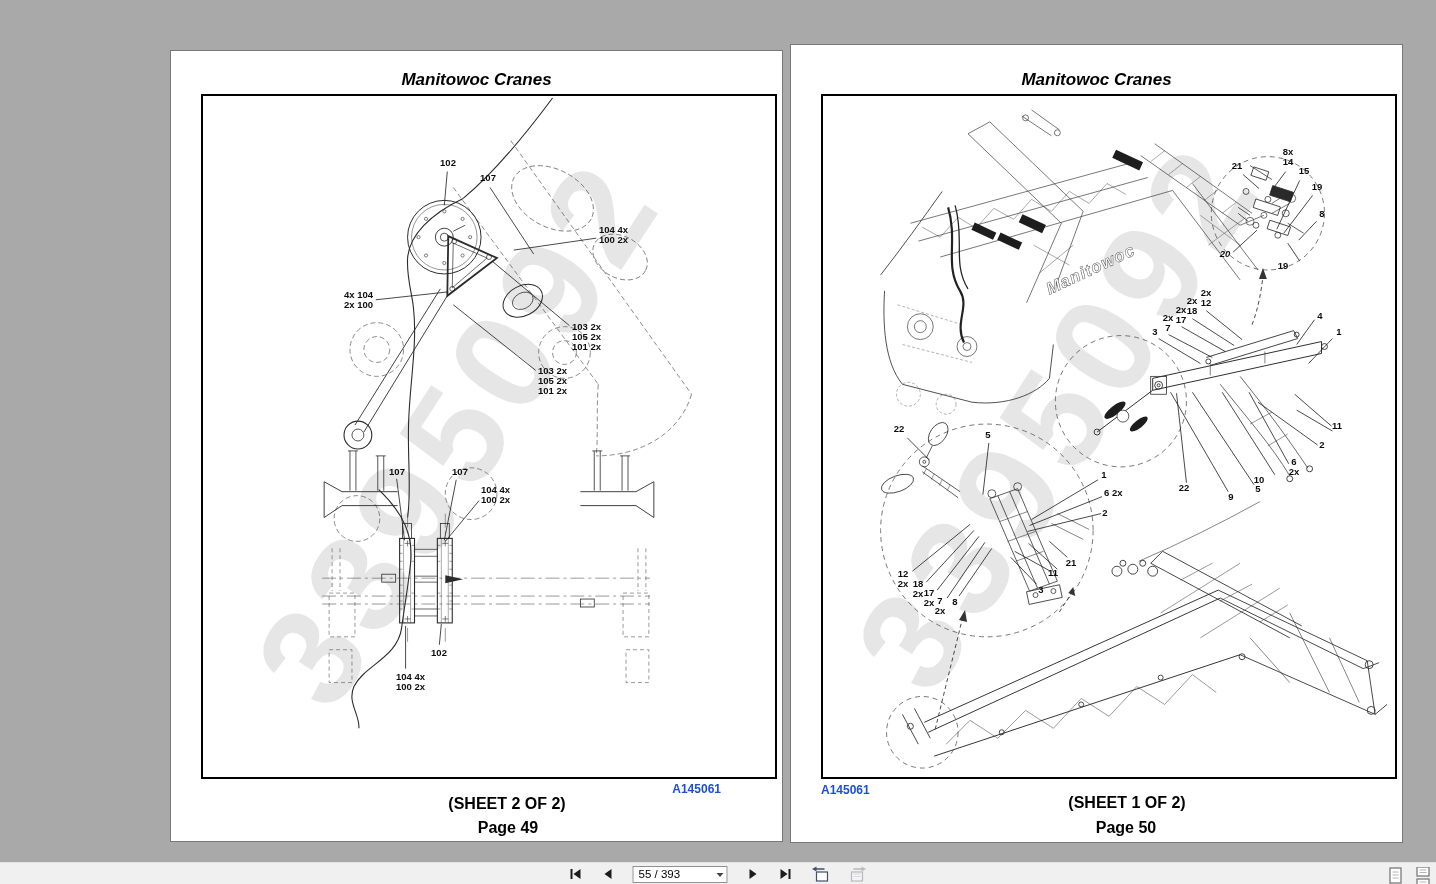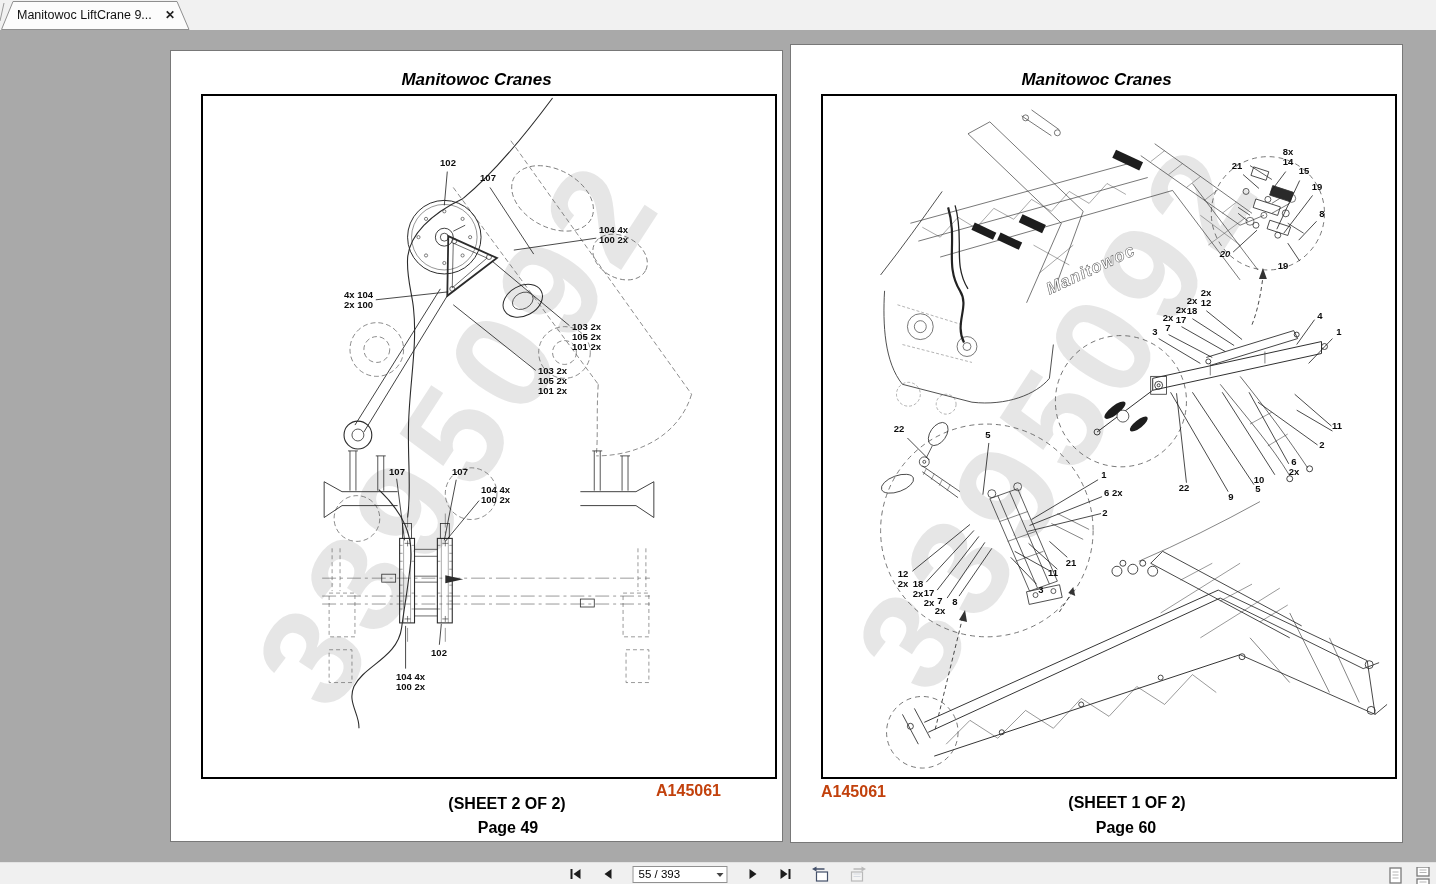--- a/index.html
+++ b/index.html
@@ -21,21 +21,21 @@
   .page2 .wm{left:-40px;top:290px;}
   .ptitle{position:absolute;left:0;width:100%;text-align:center;font-style:italic;font-weight:bold;font-size:17px;color:#000;z-index:2;}
   .page1 .ptitle{top:19px;}
   .page2 .ptitle{top:25px;}
   .pbox{position:absolute;left:30px;width:576px;height:685px;border:2px solid #000;box-sizing:border-box;z-index:1;background:transparent;}
   .page1 .pbox{top:43px;}
   .page2 .pbox{top:49px;}
   .pbox svg.art{position:absolute;left:0;top:0;width:100%;height:100%;}
   .callout-layer{position:absolute;left:0;top:0;right:0;bottom:0;z-index:3;pointer-events:none;}
   .callout{position:absolute;font-weight:bold;font-size:9.5px;line-height:9.8px;color:#0d0d0d;white-space:pre;}
-  .dwgnum{position:absolute;font-weight:bold;font-size:16px;color:#c2410c;z-index:2;}
+  .dwgnum{position:absolute;font-weight:bold;font-size:12px;color:#1d4ed8;z-index:2;}
   .page1 .dwgnum{right:61px;top:731px;}
   .page2 .dwgnum{left:30px;top:738px;}
   .sheet,.plabel{position:absolute;font-weight:bold;font-size:16px;color:#000;transform:translateX(-50%);z-index:2;white-space:nowrap;}
   .page1 .sheet{left:336px;top:744px;}
   .page1 .plabel{left:337px;top:768px;}
   .page2 .sheet{left:336px;top:749px;}
   .page2 .plabel{left:335px;top:774px;}
   .logo{font-style:italic;font-weight:bold;font-size:17px;letter-spacing:1px;fill:#fff;stroke:#555;stroke-width:.5px;}
   
   .statusbar{position:absolute;left:0;top:862px;width:1436px;height:22px;background:#f0f0f0;border-top:1px solid #e3e3e3;box-sizing:border-box;}
@@ -44,30 +44,20 @@
   .pagecombo{display:flex;align-items:center;width:95px;height:17px;background:#fff;border:1px solid #919191;box-sizing:border-box;font-size:11.5px;color:#000;padding-left:5px;cursor:default;}
   .pagecombo .cval{flex:1;}
   .viewbtns{position:absolute;right:5px;top:4px;display:flex;gap:11px;}
   .viewbtn{border:none;background:transparent;padding:0;margin:0;width:16px;height:18px;cursor:pointer;}
 </style>
 </head>
 <body>
 
 <div class="screen">
 
-  <div class="tabbar">
-    <div class="tab">
-      <svg width="198" height="29">
-        <path d="M13,0.5 H177 L189,28.5 H1.5 Z" fill="#fcfcfc" stroke="#8f8f8f" stroke-width="1"></path>
-        <path d="M4,2 L0,20" stroke="#9a9a9a" stroke-width="1" fill="none"></path>
-      </svg>
-      <span class="tabtitle">Manitowoc LiftCrane 9...</span>
-      <span class="tabclose">✕</span>
-    </div>
-  </div>
 
   <div class="canvas">
 
     <div class="page page1">
       <div class="wm">3395092</div>
       <div class="ptitle">Manitowoc Cranes</div>
       <div class="pbox">
         <svg class="art" viewBox="0 0 576 685" preserveAspectRatio="none">
 
           <g stroke="#5a5a5a" stroke-width="0.7" fill="none" stroke-dasharray="5 3">
@@ -373,21 +363,21 @@
           <span class="callout" style="left: 127px; top: 534px; transform: translateX(-50%); text-align: center;">18
 2x</span>
           <span class="callout" style="left: 138px; top: 543px; transform: translateX(-50%); text-align: center;">17
 2x</span>
           <span class="callout" style="left: 149px; top: 551px; transform: translateX(-50%); text-align: center;">7
 2x</span>
           <span class="callout" style="left: 164px; top: 552px; transform: translateX(-50%); text-align: center;">8</span>
         </div>
       <div class="dwgnum">A145061</div>
       <div class="sheet">(SHEET 1 OF 2)</div>
-      <div class="plabel">Page 60</div>
+      <div class="plabel">Page 50</div>
     </div>
 
   </div>
 
   <div class="statusbar">
     <div class="nav">
       <button class="navbtn">
         <svg width="16" height="16">
             <rect x="3" y="3" width="2" height="10" fill="#1c1c1c"></rect>
             <path d="M13,3 L13,13 L6,8 Z" fill="#1c1c1c"></path>

